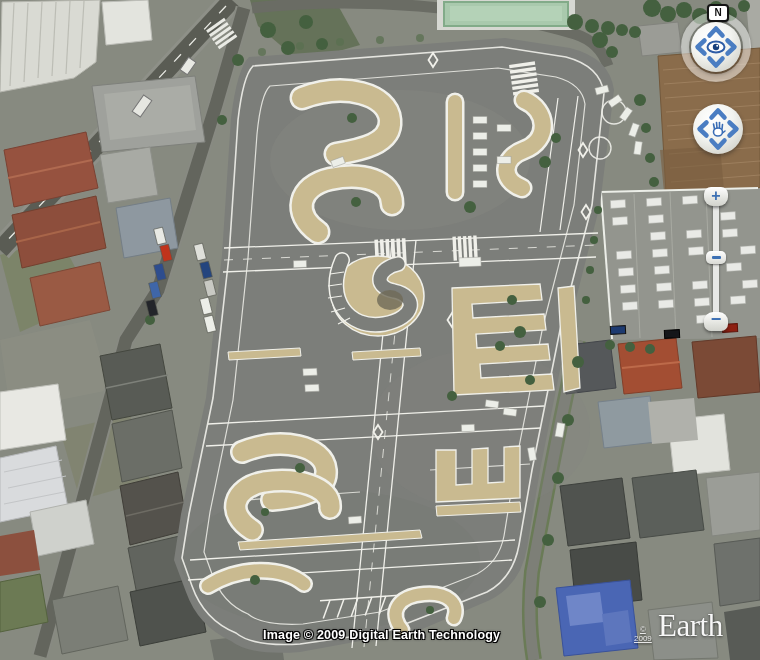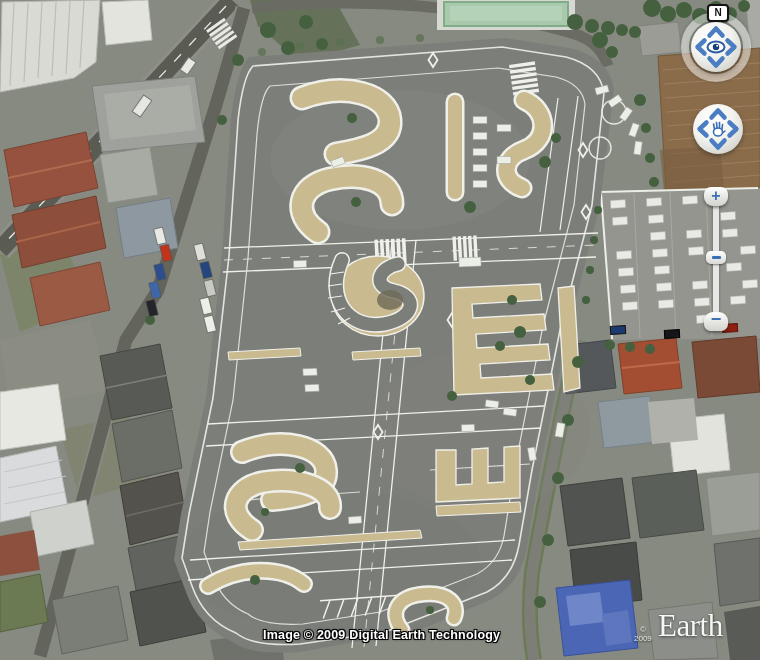--- a/index.html
+++ b/index.html
@@ -35,21 +35,21 @@
     background:linear-gradient(#ffffff,#d9dad5);box-shadow:0 1px 2px rgba(20,20,20,.5);
     display:flex;align-items:center;justify-content:center;}
   #zoom-thumb .bar{width:9px;height:3px;background:#3c70b4;border-radius:1px;}
 
   
   #attribution{left:263px;top:628px;font-size:12.5px;font-weight:bold;color:#ffffff;
     letter-spacing:.2px;
     text-shadow:-1px -1px 0 #000,1px -1px 0 #000,-1px 1px 0 #000,1px 1px 0 #000,0 0 3px #000;}
   #logo{left:634px;top:608px;color:#fff;}
   #logo-copyright{position:absolute;left:0;top:17px;font-size:8px;color:rgba(255,255,255,.85);
-    text-shadow:0 1px 2px rgba(0,0,0,.7);}
+    text-shadow:0 1px 2px rgba(0,0,0,.7);text-decoration:underline;}
   #logo-text{position:absolute;left:24px;top:0;font-family:"Liberation Serif",serif;
     font-size:31px;color:rgba(255,255,255,.96);letter-spacing:-0.5px;
     text-shadow:0 1px 3px rgba(0,0,0,.55),0 0 1px rgba(0,0,0,.4);}
 </style>
 </head>
 <body>
 
 <div id="screen">
 
 <svg id="scene" width="760" height="660" viewBox="0 0 760 660">

